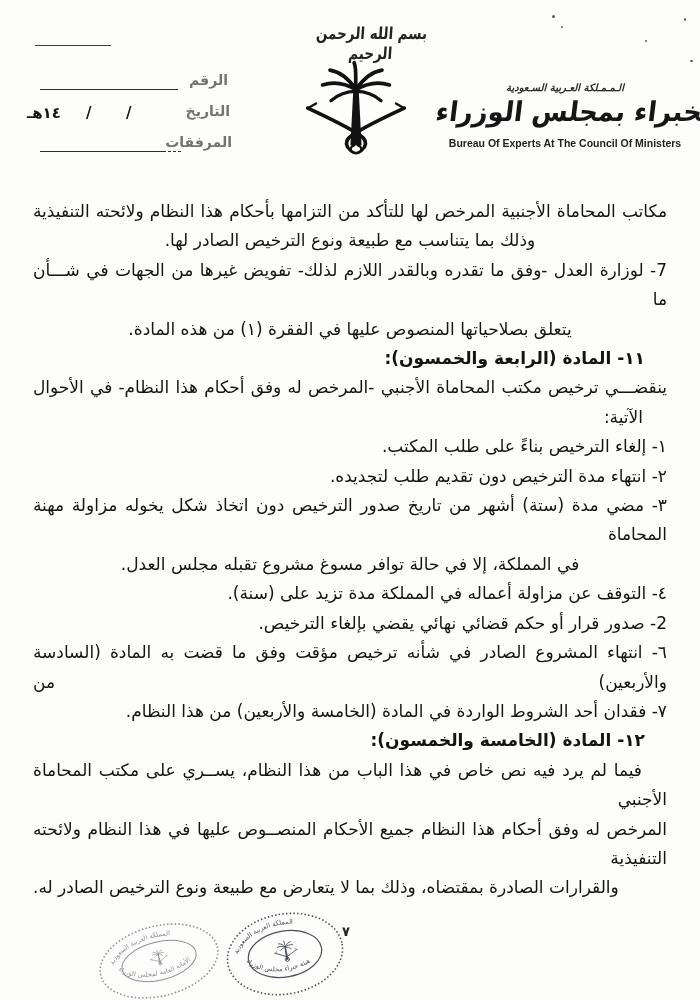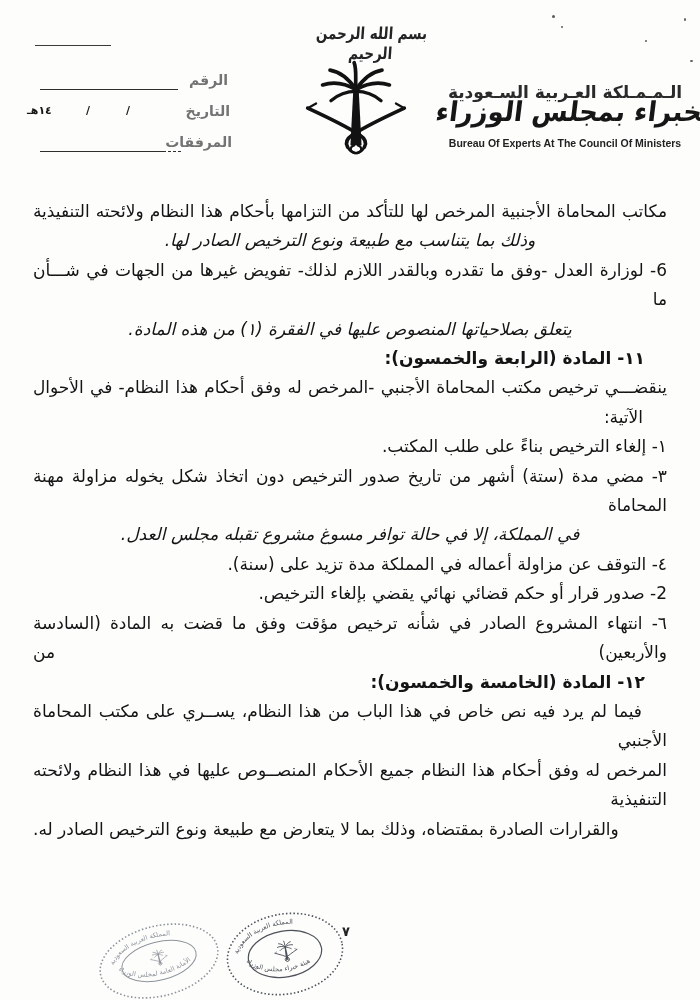--- a/index.html
+++ b/index.html
@@ -4,38 +4,38 @@
 <style>
   html,body{margin:0;padding:0;}
   body{width:700px;height:1000px;overflow:hidden;background:#fdfdfc;position:relative;
        font-family:"DejaVu Sans",sans-serif;color:#1c1c1c;}
   
   .topline{position:absolute;left:35px;top:45px;width:76px;border-top:1.6px solid #3a3a3a;}
   .bismillah{position:absolute;left:296px;top:27px;width:150px;text-align:center;
      font-size:13.5px;font-weight:bold;color:#242424;transform:scaleY(1.22) skewX(-5deg);}
   .emblem{position:absolute;left:294px;top:58px;width:124px;height:104px;color:#121212;}
   .hdr-right{position:absolute;right:6px;top:82px;width:258px;height:78px;}
-  .kingdom{position:absolute;top:0;left:0;right:0;text-align:center;font-size:17px;
-     font-weight:bold;letter-spacing:.5px;color:#2a2a2a;white-space:nowrap;}
+  .kingdom{position:absolute;top:0;left:0;right:0;text-align:center;font-size:10px;
+     font-weight:bold;letter-spacing:.5px;color:#2a2a2a;white-space:nowrap;font-style:italic;}
   .bureau-ar{position:absolute;top:15px;left:0;right:0;text-align:center;font-size:26px;
      font-weight:bold;color:#161616;transform:skewX(-7deg) scaleY(1.05);white-space:nowrap;}
   .bureau-en{position:absolute;top:55px;left:0;right:0;text-align:center;font-size:10.5px;
      font-family:"Liberation Sans",sans-serif;font-weight:bold;color:#222;white-space:nowrap;}
   
   .flabel{position:absolute;font-size:14px;font-weight:bold;direction:rtl;color:#737373;}
   .fline{position:absolute;border-top:1.3px solid #2e2e2e;}
   .fdash{position:absolute;border-top:1.3px dashed #2e2e2e;}
-  .dpart{position:absolute;font-size:11px;font-weight:bold;color:#151515;}
+  .dpart{position:absolute;font-size:15px;font-weight:bold;color:#151515;}
   
   .doc{position:absolute;left:33px;right:33px;top:197px;direction:rtl;font-size:17px;
        line-height:29.4px;color:#141414;}
   .ln{min-height:29.4px;text-align:right;}
   .j {text-align:justify;text-align-last:justify;}
   .ji{text-align:justify;text-align-last:justify;text-indent:25px;}
-  .c {text-align:center;font-style:italic;}
+  .c {text-align:center;}
   .l {text-align:left;}
   .r24{padding-right:24px;}
   .r48{padding-right:48px;}
   .h {font-weight:bold;padding-right:22px;}
   
   .pagenum{position:absolute;left:342px;top:924px;font-size:13px;font-weight:bold;color:#222;}
   .stamp{position:absolute;}
   .stamp text{font-size:6.5px;font-family:"DejaVu Sans",sans-serif;}
   .speck{position:absolute;background:#5a5a5a;border-radius:50%;}
 </style>
@@ -86,31 +86,33 @@
 <div class="dpart" style="left:86px;top:104px;">/</div>
 <div class="dpart" style="left:27px;top:104px;">١٤هـ</div>
 
 <div class="flabel" style="left:182px;top:134px;width:50px;">المرفقات</div>
 <div class="fdash" style="left:168px;top:151px;width:13px;"></div>
 <div class="fline" style="left:40px;top:151px;width:126px;"></div>
 
 <div class="doc">
   <div class="ln j">مكاتب المحاماة الأجنبية المرخص لها للتأكد من التزامها بأحكام هذا النظام ولائحته التنفيذية</div>
   <div class="ln c">وذلك بما يتناسب مع طبيعة ونوع الترخيص الصادر لها.</div>
-  <div class="ln j">6- لوزارة العدل -وفق ما تقدره وبالقدر اللازم لذلك- تفويض غيرها من الجهات في شـــأن ما</div>
+  <div class="ln j">7- لوزارة العدل -وفق ما تقدره وبالقدر اللازم لذلك- تفويض غيرها من الجهات في شـــأن ما</div>
   <div class="ln c">يتعلق بصلاحياتها المنصوص عليها في الفقرة (١) من هذه المادة.</div>
   <div class="ln h">١١- المادة (الرابعة والخمسون):</div>
   <div class="ln j">ينقضـــي ترخيص مكتب المحاماة الأجنبي -المرخص له وفق أحكام هذا النظام- في الأحوال</div>
   <div class="ln r24">الآتية:</div>
   <div class="ln">١- إلغاء الترخيص بناءً على طلب المكتب.</div>
+  <div class="ln">٢- انتهاء مدة الترخيص دون تقديم طلب لتجديده.</div>
   <div class="ln j">٣- مضي مدة (ستة) أشهر من تاريخ صدور الترخيص دون اتخاذ شكل يخوله مزاولة مهنة المحاماة</div>
   <div class="ln c">في المملكة، إلا في حالة توافر مسوغ مشروع تقبله مجلس العدل.</div>
   <div class="ln">٤- التوقف عن مزاولة أعماله في المملكة مدة تزيد على (سنة).</div>
   <div class="ln">2- صدور قرار أو حكم قضائي نهائي يقضي بإلغاء الترخيص.</div>
   <div class="ln j">٦- انتهاء المشروع الصادر في شأنه ترخيص مؤقت وفق ما قضت به المادة (السادسة والأربعين) من</div>
+  <div class="ln">٧- فقدان أحد الشروط الواردة في المادة (الخامسة والأربعين) من هذا النظام.</div>
   <div class="ln h">١٢- المادة (الخامسة والخمسون):</div>
   <div class="ln ji">فيما لم يرد فيه نص خاص في هذا الباب من هذا النظام، يســري على مكتب المحاماة الأجنبي</div>
   <div class="ln j">المرخص له وفق أحكام هذا النظام جميع الأحكام المنصــوص عليها في هذا النظام ولائحته التنفيذية</div>
   <div class="ln l">والقرارات الصادرة بمقتضاه، وذلك بما لا يتعارض مع طبيعة ونوع الترخيص الصادر له.</div>
 </div>
 
 <div class="pagenum">٧</div>
 
 <svg class="stamp" style="left:95px;top:922px;color:#8d939b;" width="128" height="78" viewBox="0 0 128 78">
   <g transform="rotate(-14 64 39)" fill="currentColor">

